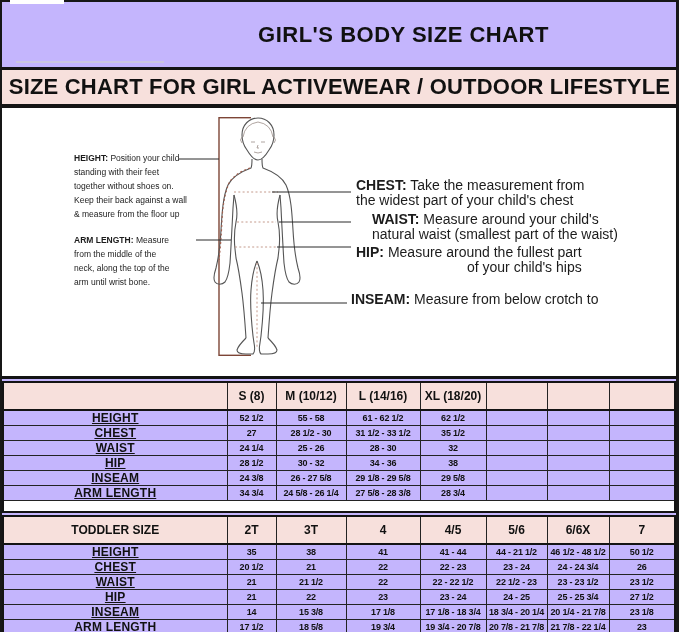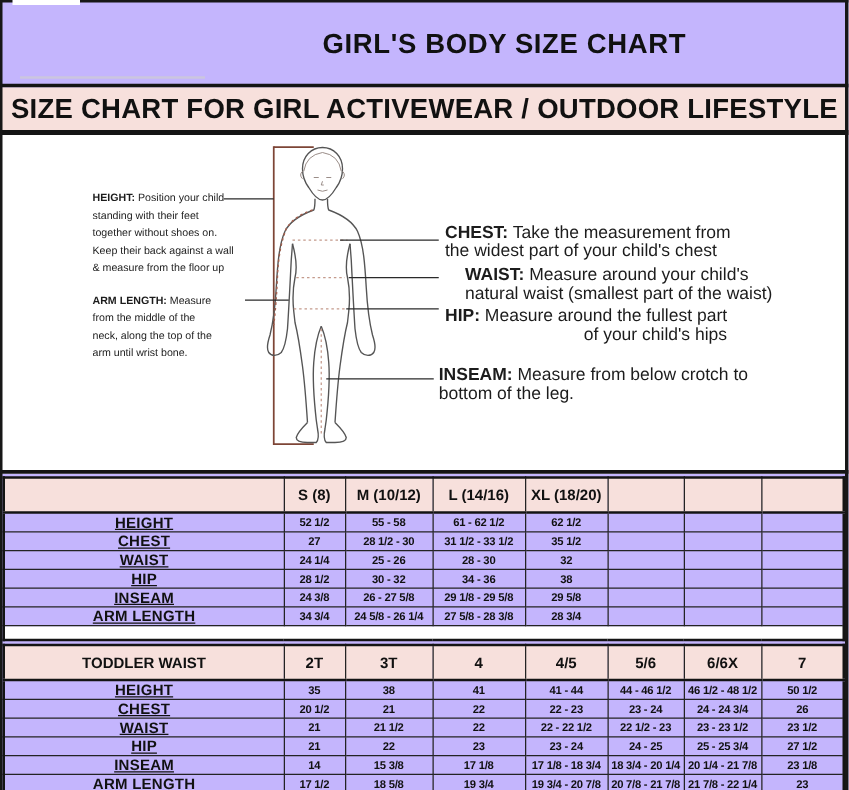--- a/index.html
+++ b/index.html
@@ -134,21 +134,20 @@
       <span class="nl">natural waist (smallest part of the waist)</span>
     </div>
 
     <div class="note" style="left:356px;top:137px;text-align:right;">
       <span class="nl"><b>HIP:</b> <span>Measure around the fullest part</span></span>
       <span class="nl">of your child's hips</span>
     </div>
 
     <div class="note" style="left:351px;top:184px;">
       <span class="nl"><b>INSEAM:</b> <span>Measure from below crotch to</span></span>
-      <span class="nl">bottom of the leg.</span>
     </div>
   </div>
 
   <div class="gap2"></div>
 
   <table>
     <colgroup>
       <col style="width:224px">
         <col style="width:49px">
         <col style="width:70px">
@@ -245,38 +244,38 @@
         <col style="width:49px">
         <col style="width:70px">
         <col style="width:74px">
       <col style="width:66px">
         <col style="width:61px">
         <col style="width:62px">
         <col style="width:66px">
     </colgroup>
     <thead>
       <tr>
-        <th>TODDLER WAIST</th>
+        <th>TODDLER SIZE</th>
         <th>2T</th>
         <th>3T</th>
         <th>4</th>
         <th>4/5</th>
         <th>5/6</th>
         <th>6/6X</th>
         <th>7</th>
       </tr>
     </thead>
     <tbody>
       <tr>
         <td class="rowlabel">HEIGHT</td>
         <td>35</td>
         <td>38</td>
         <td>41</td>
         <td>41 - 44</td>
-        <td>44 - 46 1/2</td>
+        <td>44 - 21 1/2</td>
         <td>46 1/2 - 48 1/2</td>
         <td>50 1/2</td>
       </tr>
       <tr>
         <td class="rowlabel">CHEST</td>
         <td>20 1/2</td>
         <td>21</td>
         <td>22</td>
         <td>22 - 23</td>
         <td>23 - 24</td>

